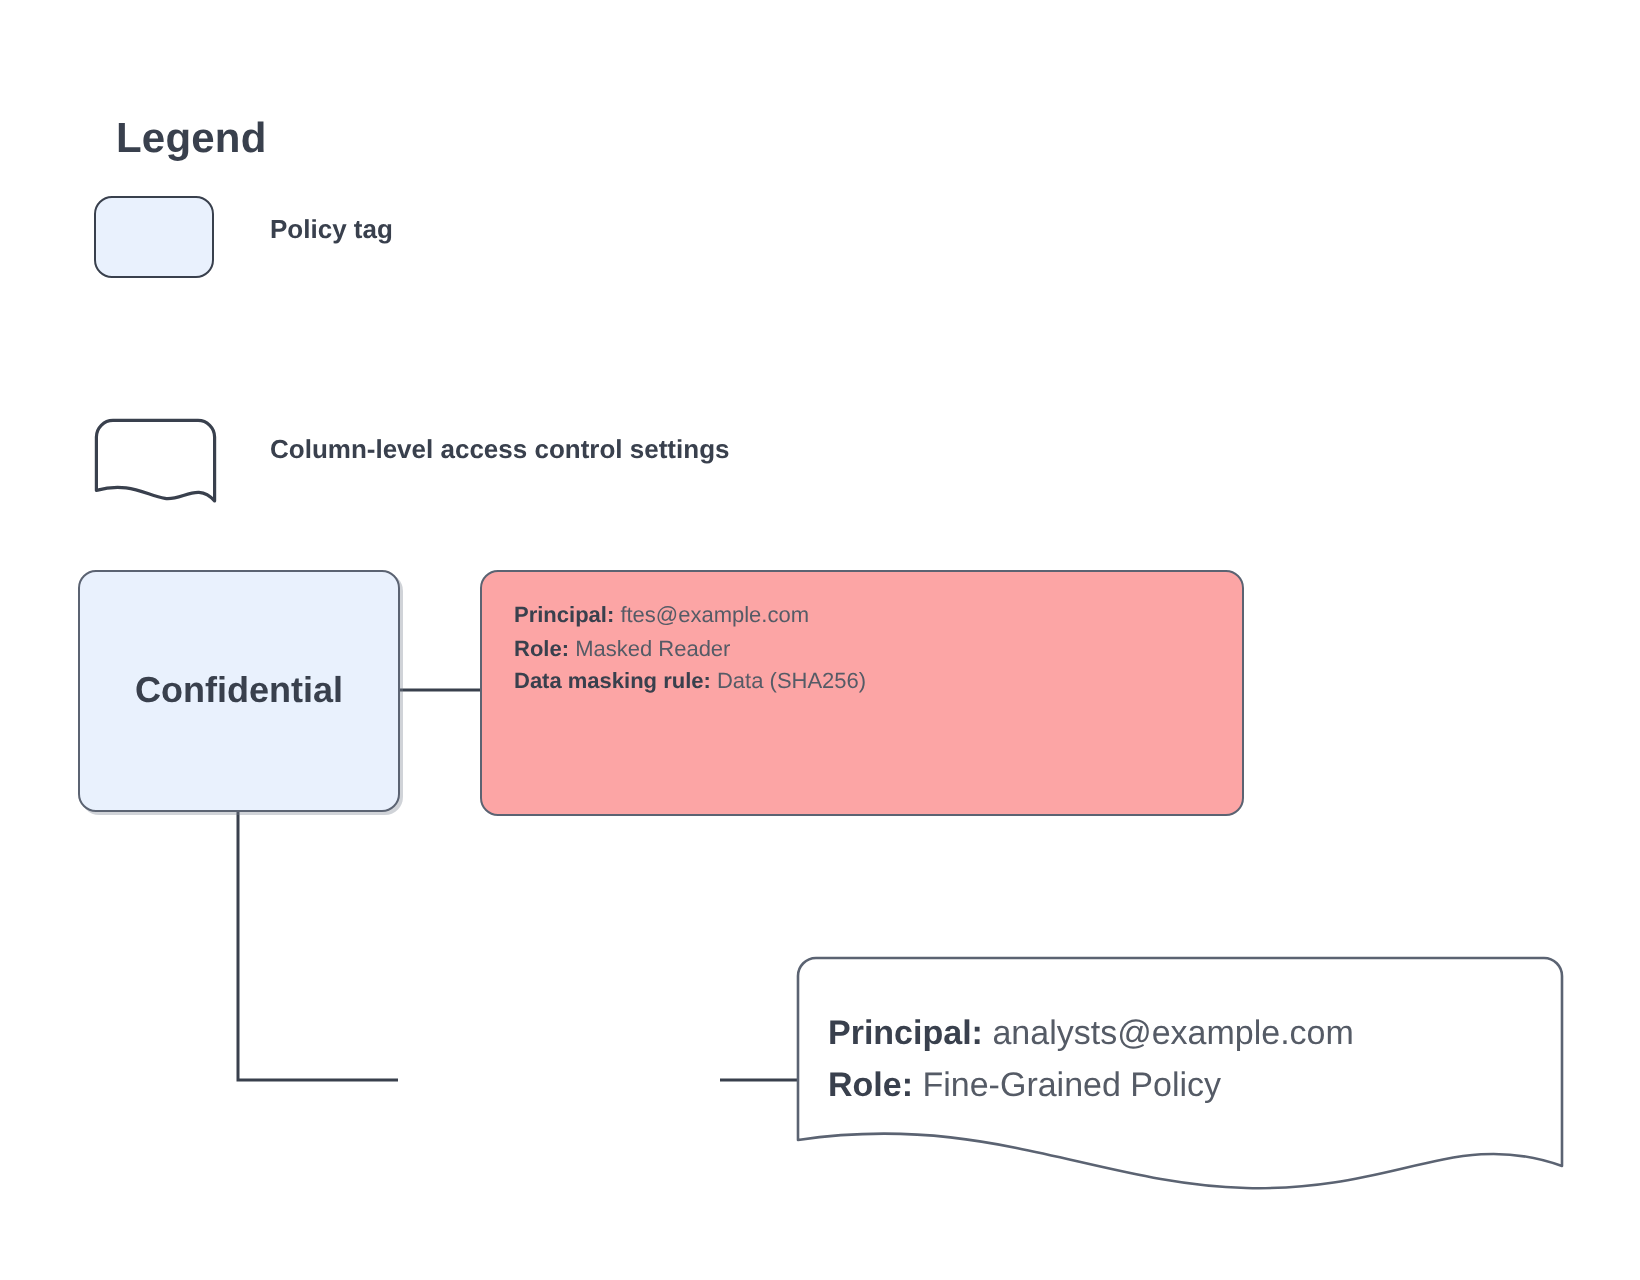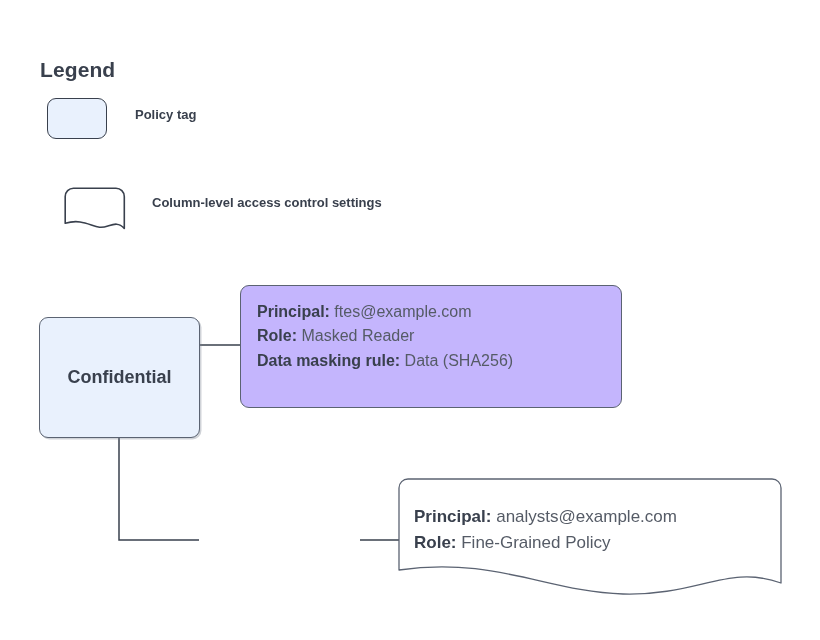--- a/index.html
+++ b/index.html
@@ -16,21 +16,21 @@
     color: #3c4451;
   }
   .canvas {
     position: absolute;
     inset: 0;
   }
 
   
   .legend-title {
     position: absolute;
-    left: 40px;
+    left: 58px;
     top: 58px;
     font-size: 21px;
     font-weight: bold;
     color: #39404d;
     letter-spacing: 0.1px;
   }
   .legend-row {
     position: absolute;
     left: 47px;
   }
@@ -76,44 +76,43 @@
     background: #e9f1fd;
     border: 1.5px solid #5b6372;
     border-radius: 9px;
     display: flex;
     align-items: center;
     justify-content: center;
     font-size: 18px;
     font-weight: bold;
     color: #39404d;
     box-shadow: 1.5px 1.5px 0 0 rgba(120,128,142,0.35);
-    margin-top: 32px;
   }
   #node-confidential {
     left: 39px;
     top: 285px;
     width: 161px;
     height: 121px;
   }
   #node-financial {
     left: 199px;
     top: 481px;
     width: 161px;
     height: 119px;
   }
 
   
   .detail-box {
     position: absolute;
     box-sizing: border-box;
-    background: #c4b5fd;
+    background: #fca5a5;
     border: 1.3px solid #5b6372;
     border-radius: 9px;
     padding: 14px 16px 25px 16px;
-    font-size: 16px;
+    font-size: 11px;
     line-height: 1.52;
     color: #555b66;
   }
   #detail-confidential {
     left: 240px;
     top: 285px;
     width: 382px;
     height: 123px;
   }
   .detail-line b {
@@ -157,21 +156,21 @@
 <div class="canvas">
 
   <div class="legend-title">Legend</div>
 
   <div class="legend-row" style="top:98px; height:41px; width:520px;">
     <div class="legend-swatch swatch-tag"></div>
     <div class="legend-label" style="top:9px;">Policy tag</div>
   </div>
 
 
-  <div class="legend-row" style="top:187px; height:44px; width:560px;margin-left:17px;">
+  <div class="legend-row" style="top:209px; height:44px; width:560px;">
     <div class="legend-wave-wrap">
       <svg width="62" height="44" viewBox="0 0 62 44" xmlns="http://www.w3.org/2000/svg">
         <path d="M9.5,1.2 H52 a8.3,8.3 0 0 1 8.3,8.3 V41.5
                  C52,31.8 44,41.6 35.5,40.2
                  C26,38.6 17.5,31.6 1.2,36.2
                  V9.5 A8.3,8.3 0 0 1 9.5,1.2 Z" fill="#ffffff" stroke="#39404d" stroke-width="1.6" stroke-linejoin="round"></path>
       </svg>
     </div>
     <div class="legend-label" style="top:8px;">Column-level access control settings</div>
   </div>

